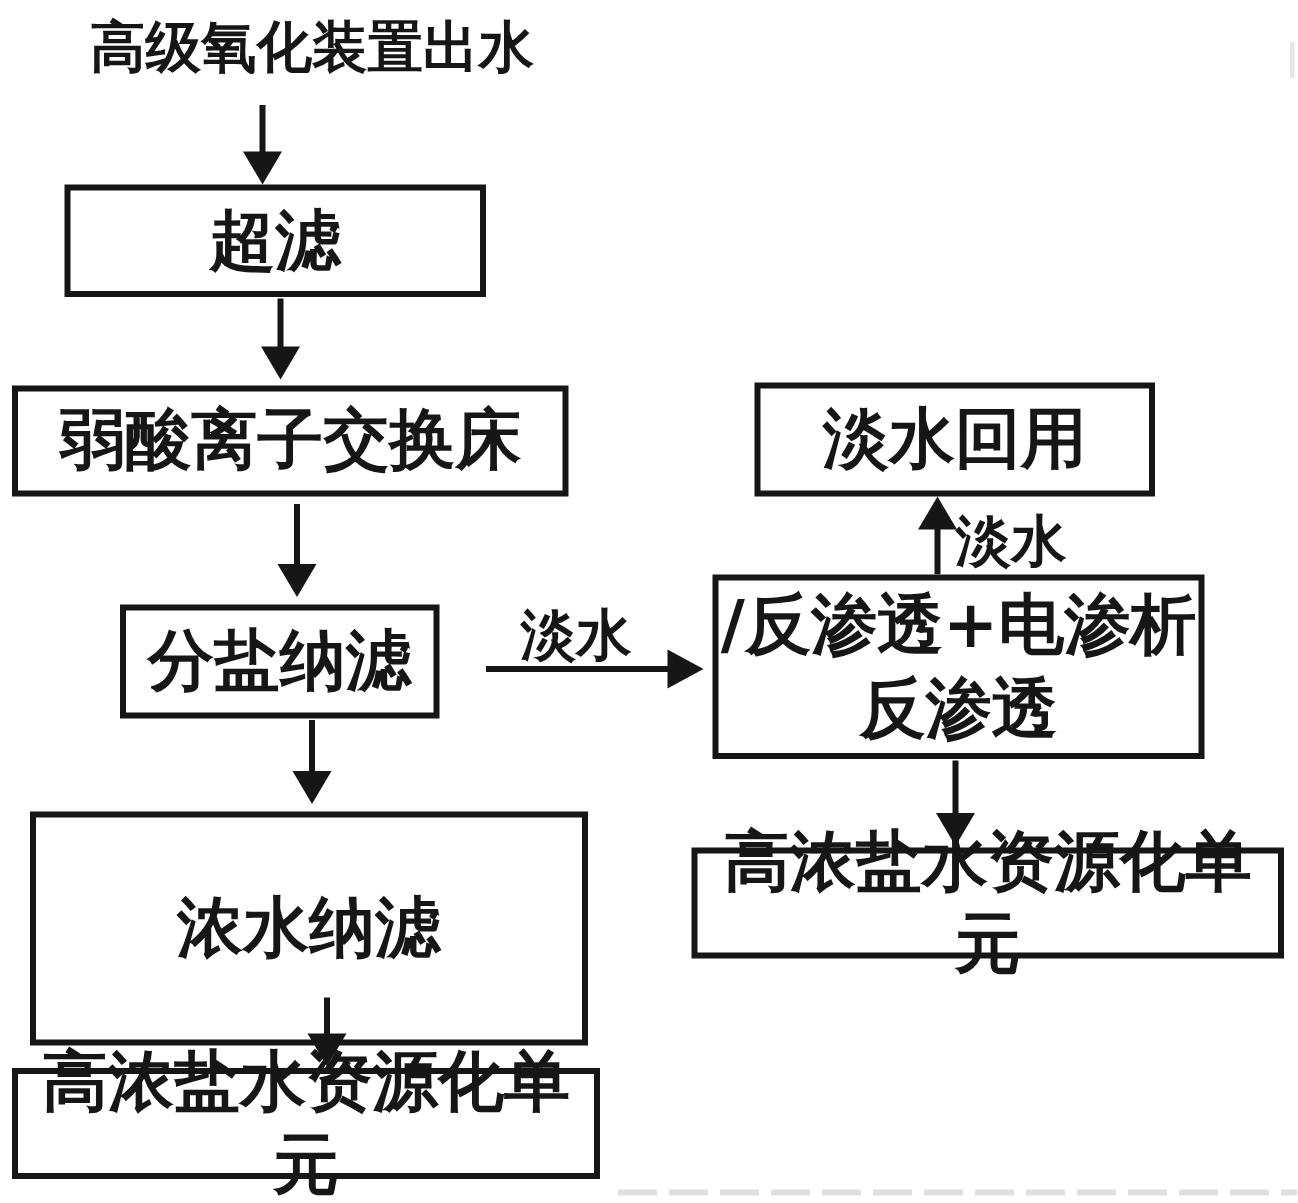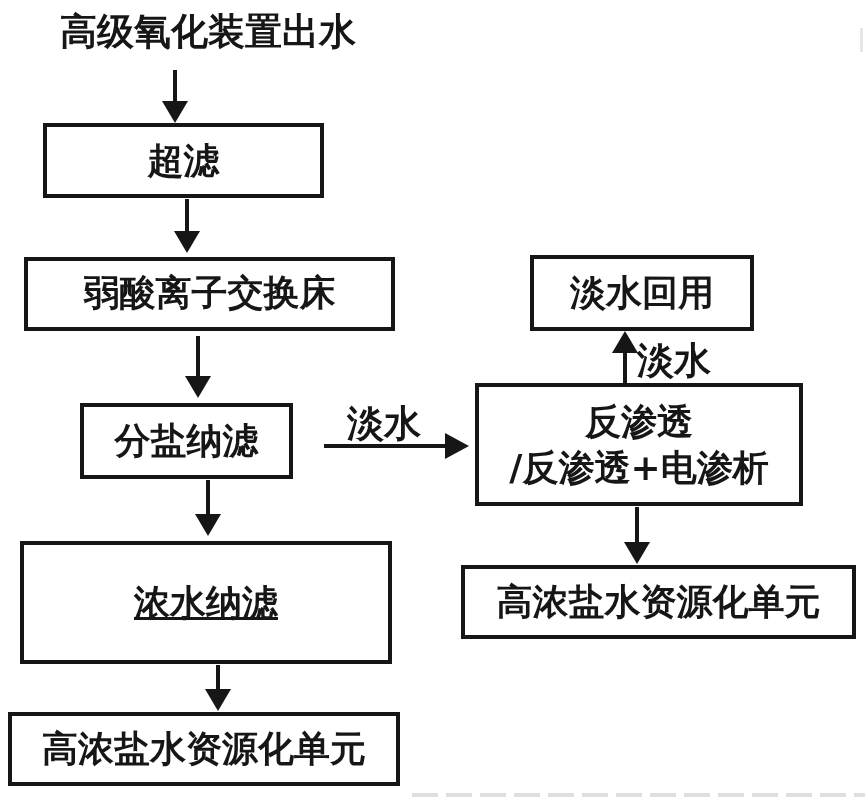--- a/index.html
+++ b/index.html
@@ -15,21 +15,21 @@
     position:absolute;
     box-sizing:border-box;
     border:4px solid #161616;
     background:#ffffff;
     display:flex;
     flex-direction:column;
     align-items:center;
     justify-content:center;
     text-align:center;
     font-weight:bold;
-    font-size:36px;
+    font-size:44px;
     line-height:1.26;
     color:#161616;
   }
   .free-label{
     position:absolute;
     font-weight:bold;
     font-size:37px;
     white-space:nowrap;
     color:#161616;
   }
@@ -85,21 +85,21 @@
 
   <div class="node" style="left:43px;top:123px;width:281px;height:75px;">
     <span>超滤</span>
   </div>
 
   <div class="arrow-v" style="left:174px;top:199px;width:26px;height:54px;">
     <div class="shaft"></div>
     <div class="head"></div>
   </div>
 
-  <div class="node" style="left:24px;top:257px;width:371px;height:74px;font-family:Liberation Serif, serif;">
+  <div class="node" style="left:8px;top:257px;width:371px;height:74px;">
     <span>弱酸离子交换床</span>
   </div>
 
   <div class="arrow-v" style="left:185px;top:336px;width:26px;height:62px;">
     <div class="shaft"></div>
     <div class="head"></div>
   </div>
 
   <div class="node" style="left:80px;top:403px;width:213px;height:76px;">
     <span>分盐纳滤</span>
@@ -111,47 +111,47 @@
     <div class="shaft"></div>
     <div class="head"></div>
   </div>
 
 
   <div class="arrow-v" style="left:195px;top:480px;width:26px;height:56px;">
     <div class="shaft"></div>
     <div class="head"></div>
   </div>
 
-  <div class="node" style="left:20px;top:541px;width:372px;height:123px;text-decoration:underline;">
+  <div class="node" style="left:20px;top:541px;width:372px;height:156px;">
     <span>浓水纳滤</span>
   </div>
 
   <div class="arrow-v" style="left:205px;top:665px;width:26px;height:46px;">
     <div class="shaft"></div>
     <div class="head"></div>
   </div>
 
   <div class="node" style="left:8px;top:712px;width:392px;height:74px;">
     <span>高浓盐水资源化单元</span>
   </div>
 
-  <div class="node" style="left:530px;top:255px;width:224px;height:76px;">
+  <div class="node" style="left:503px;top:255px;width:267px;height:76px;">
     <span>淡水回用</span>
   </div>
 
   <div class="arrow-v up" style="left:612px;top:331px;width:26px;height:52px;">
     <div class="shaft"></div>
     <div class="head"></div>
   </div>
 
   <div class="free-label" style="left:637px;top:336px;">淡水</div>
 
   <div class="node" style="left:475px;top:383px;width:328px;height:123px;">
+    <span>/反渗透+电渗析</span>
     <span>反渗透</span>
-    <span>/反渗透+电渗析</span>
   </div>
 
   <div class="arrow-v" style="left:624px;top:507px;width:26px;height:57px;">
     <div class="shaft"></div>
     <div class="head"></div>
   </div>
 
   <div class="node" style="left:461px;top:565px;width:395px;height:74px;">
     <span>高浓盐水资源化单元</span>
   </div>

